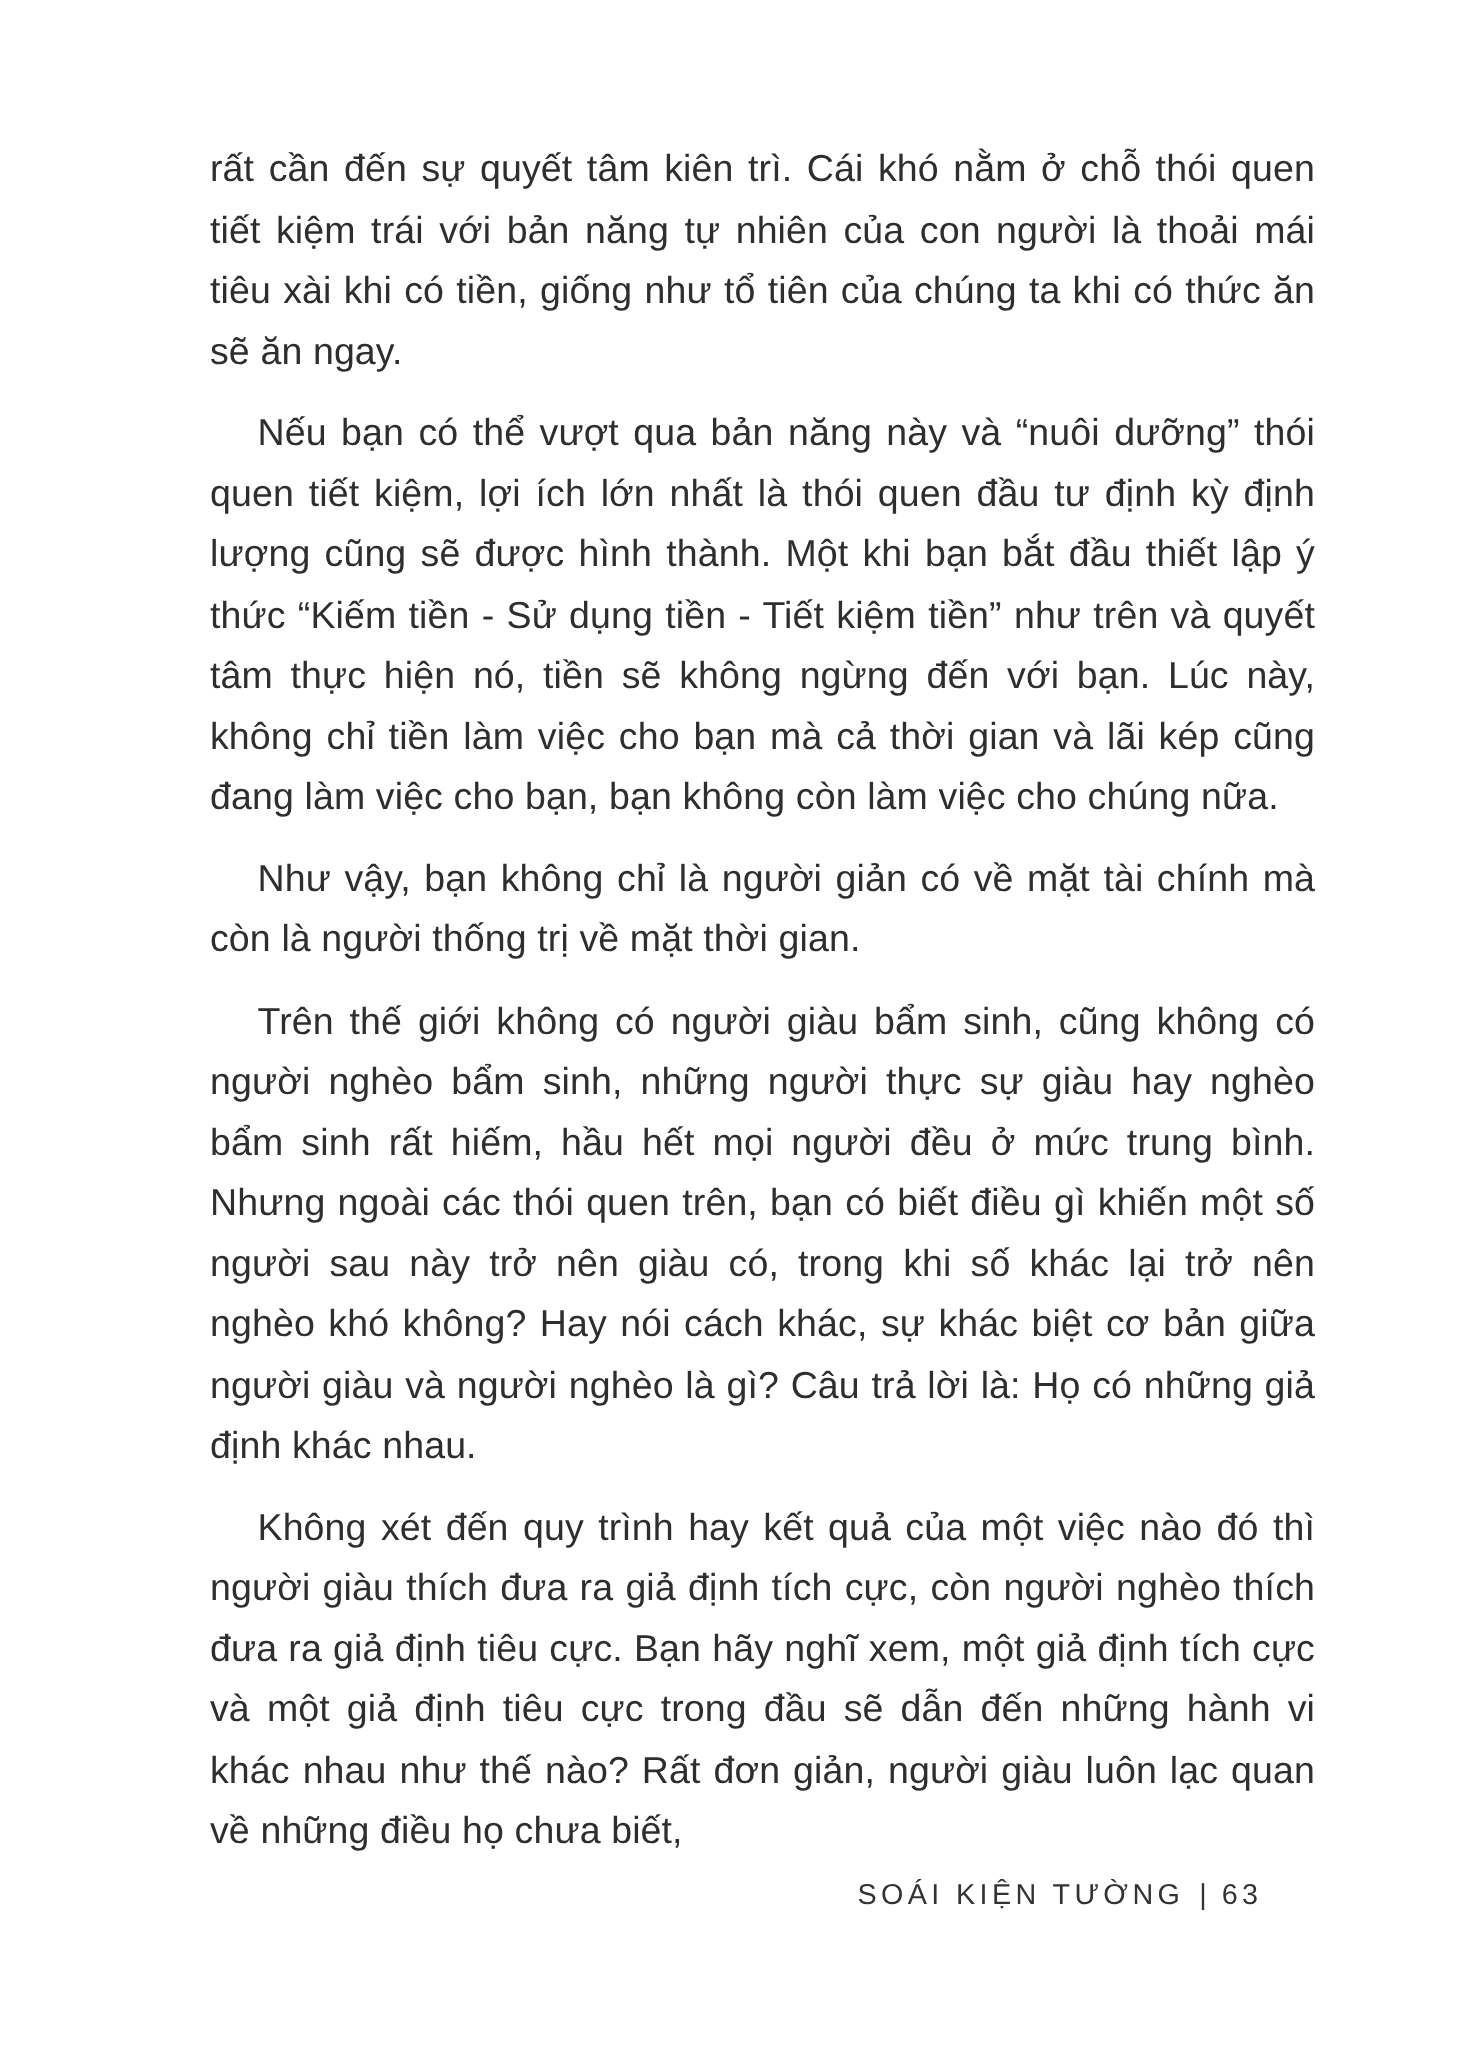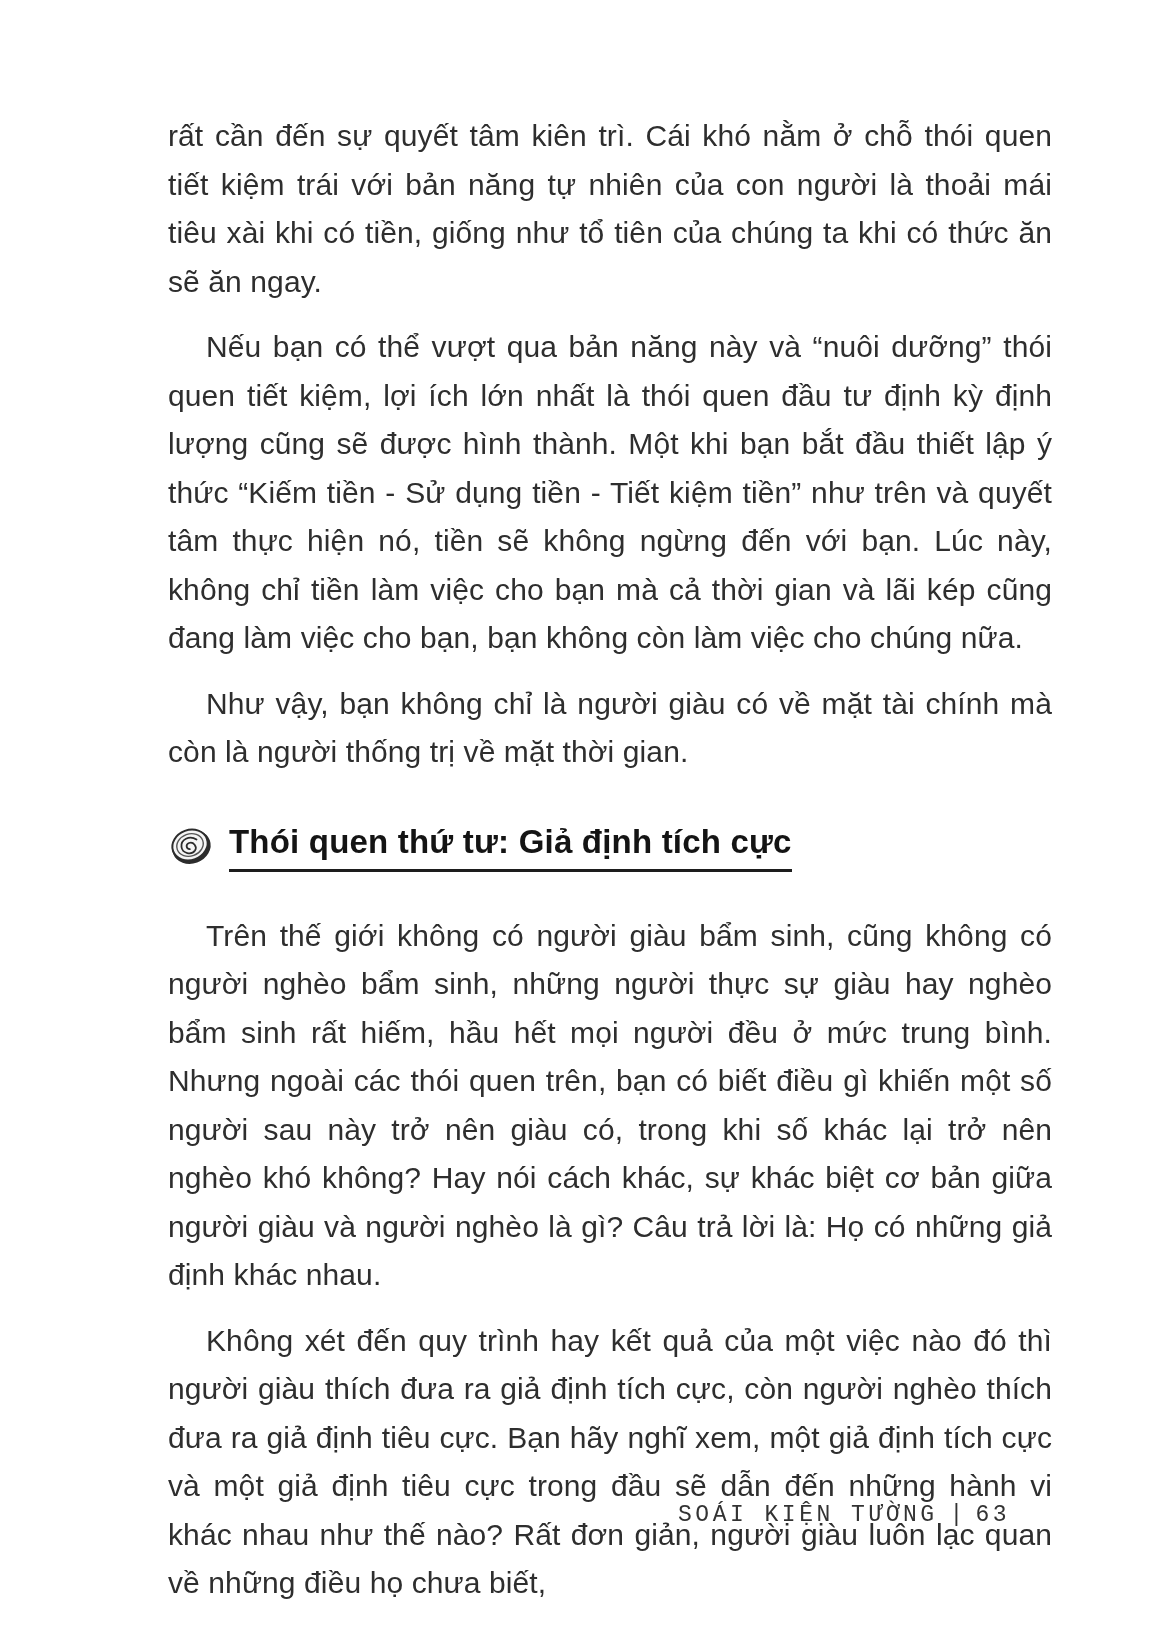--- a/index.html
+++ b/index.html
@@ -56,55 +56,39 @@
     padding-bottom: 7px;
   }
   .footer {
     position: absolute;
     right: 156px;
     top: 1502px;
     font-size: 23px;
     color: #333333;
     letter-spacing: 3.5px;
     white-space: nowrap;
-    font-family: Liberation Mono, monospace;
   }
   .footer .sep {
     margin: 0 12px;
     letter-spacing: 0;
   }
 </style>
 </head>
 <body>
 
 <div class="page">
 
   <div class="body-text">
 
     <p class="para no-indent">rất cần đến sự quyết tâm kiên trì. Cái khó nằm ở chỗ thói quen tiết kiệm trái với bản năng tự nhiên của con người là thoải mái tiêu xài khi có tiền, giống như tổ tiên của chúng ta khi có thức ăn sẽ ăn ngay.</p>
 
     <p class="para">Nếu bạn có thể vượt qua bản năng này và “nuôi dưỡng” thói quen tiết kiệm, lợi ích lớn nhất là thói quen đầu tư định kỳ định lượng cũng sẽ được hình thành. Một khi bạn bắt đầu thiết lập ý thức “Kiếm tiền - Sử dụng tiền - Tiết kiệm tiền” như trên và quyết tâm thực hiện nó, tiền sẽ không ngừng đến với bạn. Lúc này, không chỉ tiền làm việc cho bạn mà cả thời gian và lãi kép cũng đang làm việc cho bạn, bạn không còn làm việc cho chúng nữa.</p>
 
-    <p class="para">Như vậy, bạn không chỉ là người giàu có về mặt tài chính mà còn là người thống trị về mặt thời gian.</p>
+    <p class="para">Như vậy, bạn không chỉ là người giản có về mặt tài chính mà còn là người thống trị về mặt thời gian.</p>
 
-    <h2 class="heading">
-      <span class="coin">
-        <svg width="48" height="44" viewBox="0 0 48 44" aria-hidden="true">
-
-          <ellipse cx="23.5" cy="23" rx="18.5" ry="15.5" transform="rotate(-20 23.5 23)" fill="#2c2c2c" stroke="#2c2c2c" stroke-width="2"></ellipse>
-
-          <ellipse cx="22" cy="21" rx="18" ry="15" transform="rotate(-20 22 21)" fill="#f5f5f5" stroke="#2c2c2c" stroke-width="2"></ellipse>
-
-          <ellipse cx="22" cy="21" rx="13.5" ry="11" transform="rotate(-20 22 21)" fill="none" stroke="#555555" stroke-width="1.4"></ellipse>
-
-          <path d="M28.5 15.5 c-7 -4.5 -16 0 -15 7.5 c0.9 6.5 10 8.5 13.5 3.5 c2.5 -4 -1.5 -9 -6 -7.5 c-3.5 1.2 -3 6 0.8 6.2" fill="none" stroke="#2c2c2c" stroke-width="1.8" stroke-linecap="round"></path>
-        </svg>
-      </span>
-      <span class="heading-text">Thói quen thứ tư: Giả định tích cực</span>
-    </h2>
 
     <p class="para">Trên thế giới không có người giàu bẩm sinh, cũng không có người nghèo bẩm sinh, những người thực sự giàu hay nghèo bẩm sinh rất hiếm, hầu hết mọi người đều ở mức trung bình. Nhưng ngoài các thói quen trên, bạn có biết điều gì khiến một số người sau này trở nên giàu có, trong khi số khác lại trở nên nghèo khó không? Hay nói cách khác, sự khác biệt cơ bản giữa người giàu và người nghèo là gì? Câu trả lời là: Họ có những giả định khác nhau.</p>
 
     <p class="para">Không xét đến quy trình hay kết quả của một việc nào đó thì người giàu thích đưa ra giả định tích cực, còn người nghèo thích đưa ra giả định tiêu cực. Bạn hãy nghĩ xem, một giả định tích cực và một giả định tiêu cực trong đầu sẽ dẫn đến những hành vi khác nhau như thế nào? Rất đơn giản, người giàu luôn lạc quan về những điều họ chưa biết,</p>
 
   </div>
 
   <div class="footer">
     <span>SOÁI KIỆN TƯỜNG</span><span class="sep">|</span><span>63</span>
   </div>

